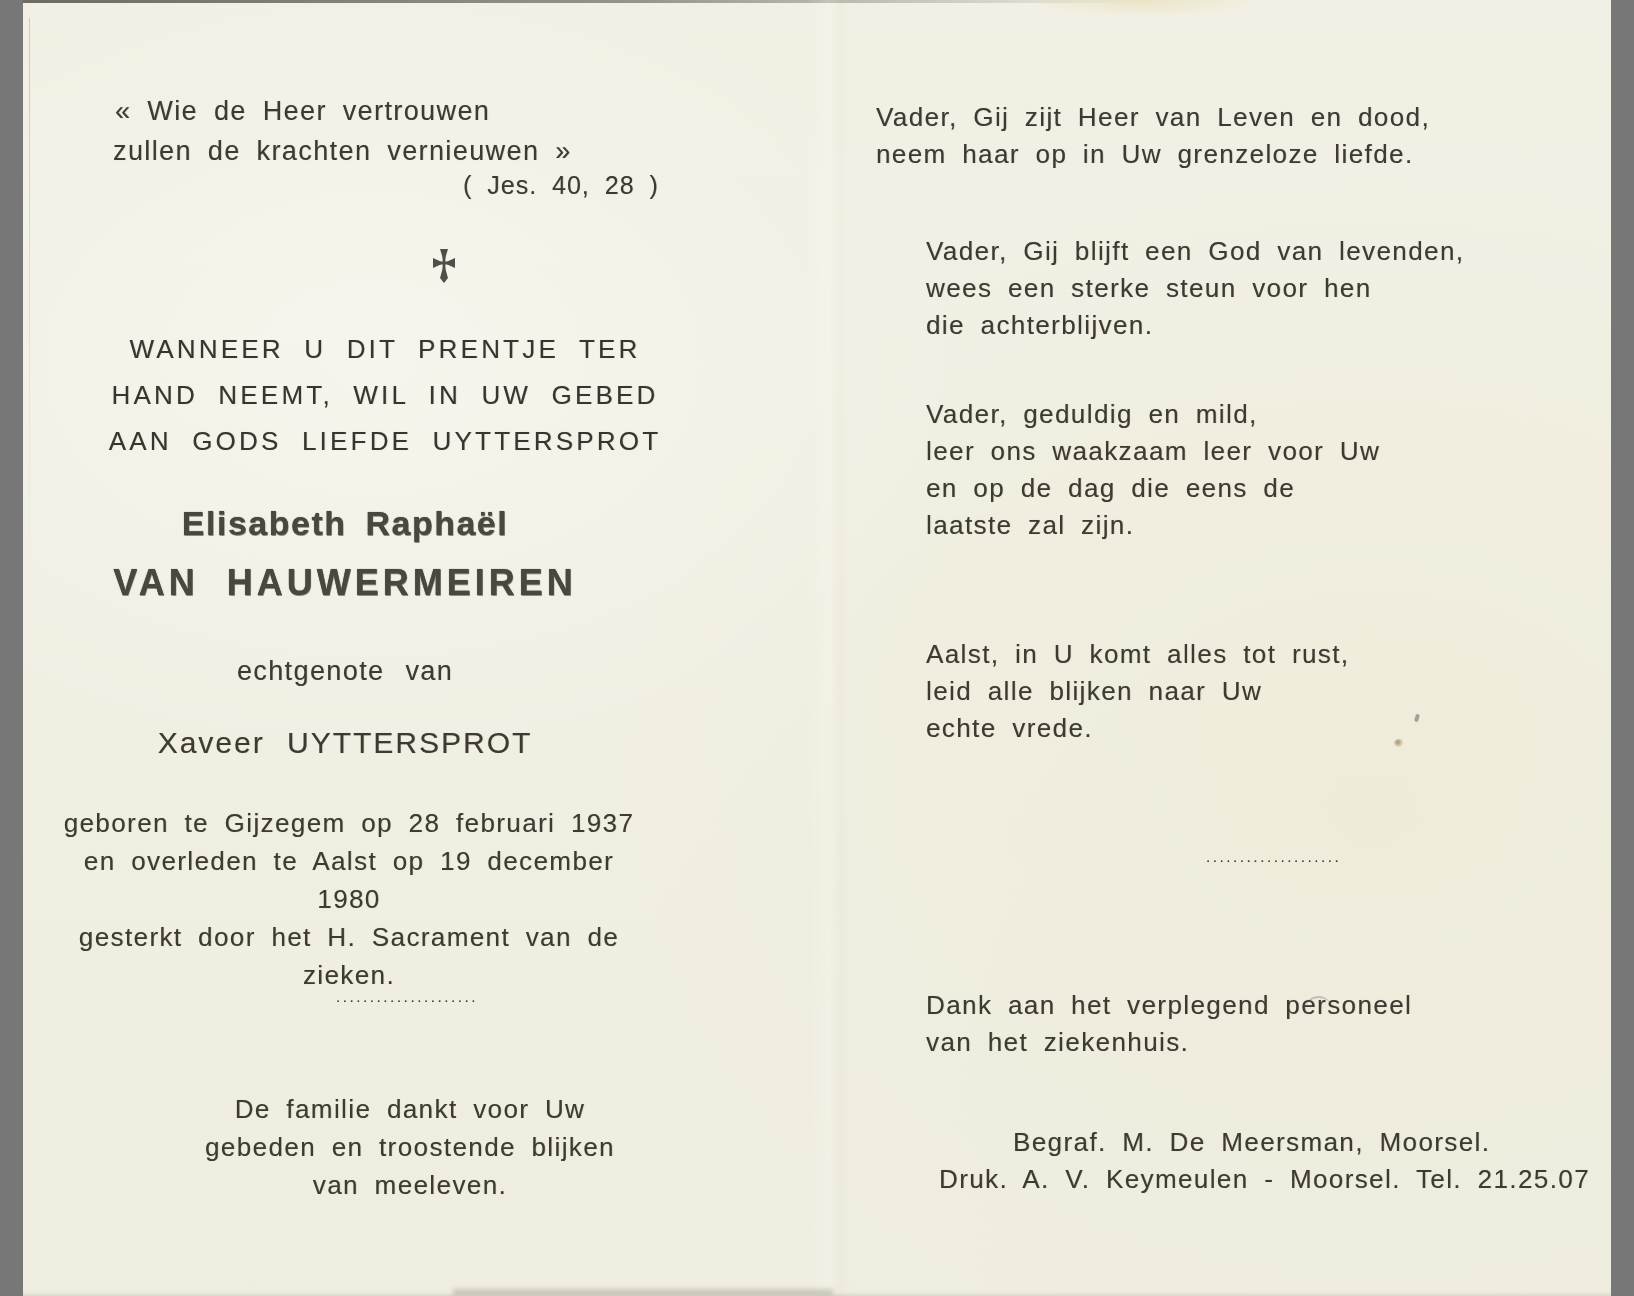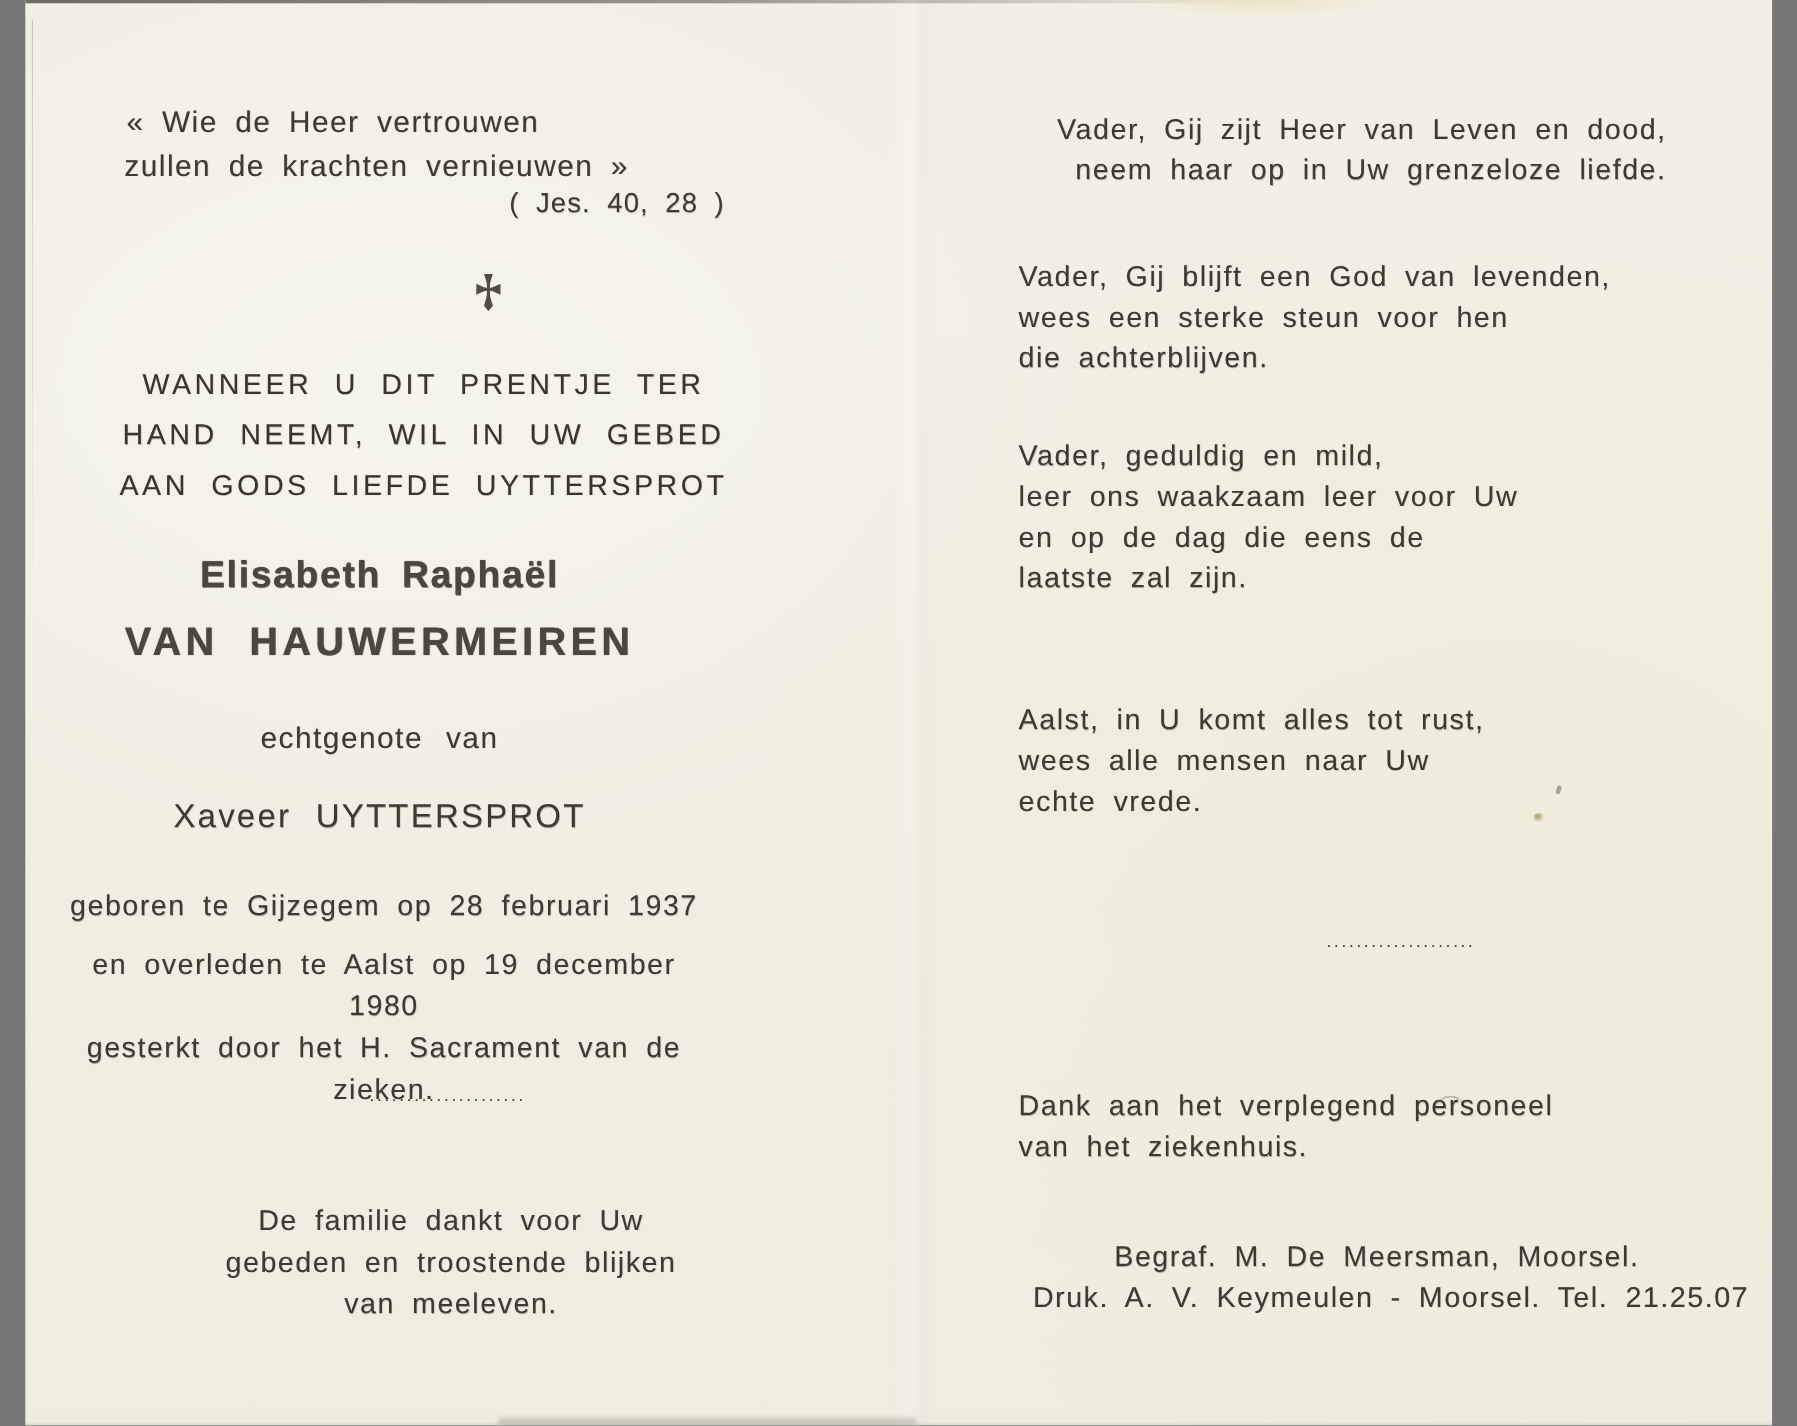--- a/index.html
+++ b/index.html
@@ -117,56 +117,56 @@
 
     <div class="ctrbox bigname" style="left:22px;top:504px;width:600px;font-size:34px;letter-spacing:1.5px;word-spacing:8px;">Elisabeth Raphaël</div>
     <div class="ctrbox bigname" style="left:22px;top:562px;width:600px;font-size:36px;letter-spacing:4px;word-spacing:14px;">VAN HAUWERMEIREN</div>
 
     <div class="ctrbox txt" style="left:22px;top:656px;width:600px;font-size:27px;word-spacing:12px;text-align:center;">echtgenote van</div>
 
     <div class="ctrbox txt" style="left:22px;top:726px;width:600px;font-size:30px;letter-spacing:2px;word-spacing:12px;">Xaveer UYTTERSPROT</div>
 
     <div class="ctrbox" style="left:26px;top:804px;width:600px;">
       <div class="txt" style="line-height:38px;font-size:26px;">geboren te Gijzegem op 28 februari 1937</div>
-      <div class="txt" style="line-height:38px;font-size:26px;margin-top:15px;">en overleden te Aalst op 19 december 1980</div>
+      <div class="txt" style="line-height:38px;font-size:26px;">en overleden te Aalst op 19 december 1980</div>
       <div class="txt" style="line-height:38px;font-size:26px;">gesterkt door het H. Sacrament van de zieken.</div>
     </div>
 
     <div class="ctrbox dots" style="left:84px;top:988px;width:600px;">.....................</div>
 
     <div class="ctrbox" style="left:87px;top:1090px;width:600px;">
       <div class="txt" style="line-height:38px;">De familie dankt voor Uw</div>
       <div class="txt" style="line-height:38px;">gebeden en troostende blijken</div>
       <div class="txt" style="line-height:38px;">van meeleven.</div>
     </div>
   </div>
 
   <div>
 
-    <div class="abs" style="left:938px;top:99px;text-align:right;">
+    <div class="abs" style="left:853px;top:99px;">
       <div class="txt line">Vader, Gij zijt Heer van Leven en dood,</div>
       <div class="txt line">neem haar op in Uw grenzeloze liefde.</div>
     </div>
 
     <div class="abs" style="left:903px;top:233px;">
       <div class="txt line">Vader, Gij blijft een God van levenden,</div>
       <div class="txt line">wees een sterke steun voor hen</div>
       <div class="txt line">die achterblijven.</div>
     </div>
 
     <div class="abs" style="left:903px;top:396px;">
       <div class="txt line">Vader, geduldig en mild,</div>
       <div class="txt line">leer ons waakzaam leer voor Uw</div>
       <div class="txt line">en op de dag die eens de</div>
       <div class="txt line">laatste zal zijn.</div>
     </div>
 
     <div class="abs" style="left:903px;top:636px;">
       <div class="txt line">Aalst, in U komt alles tot rust,</div>
-      <div class="txt line">wees alle mensen naar Uw</div>
+      <div class="txt line">leid alle blijken naar Uw</div>
       <div class="txt line">echte vrede.</div>
     </div>
 
     <div class="abs dots" style="left:1183px;top:848px;">....................</div>
 
     <div class="abs" style="left:903px;top:987px;">
       <div class="txt line">Dank aan het verplegend personeel</div>
       <div class="txt line">van het ziekenhuis.</div>
     </div>
 

